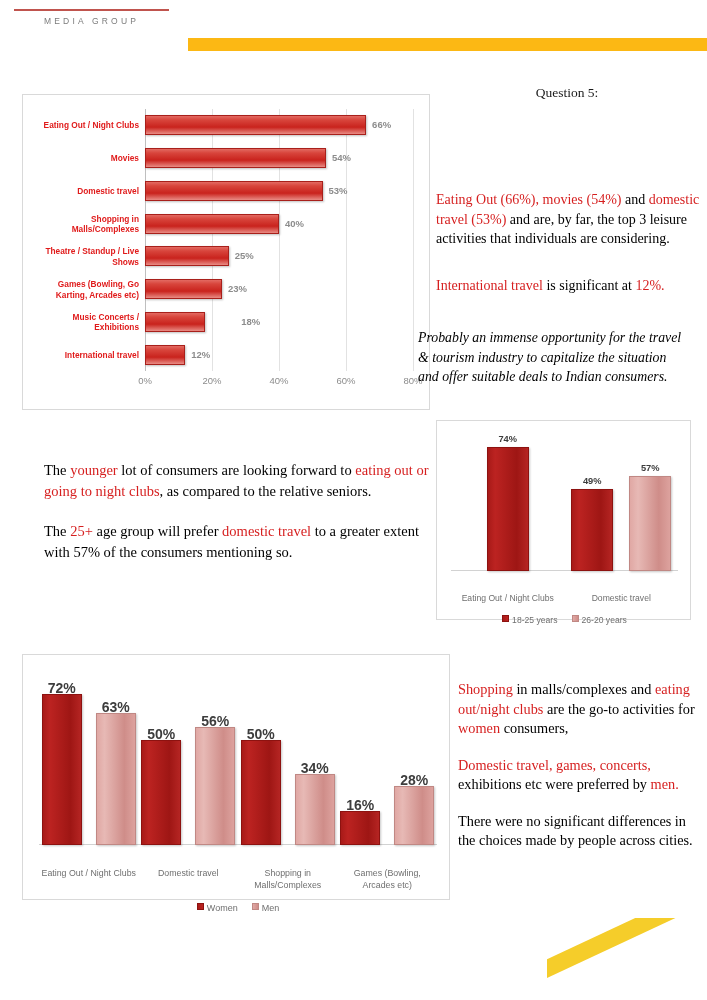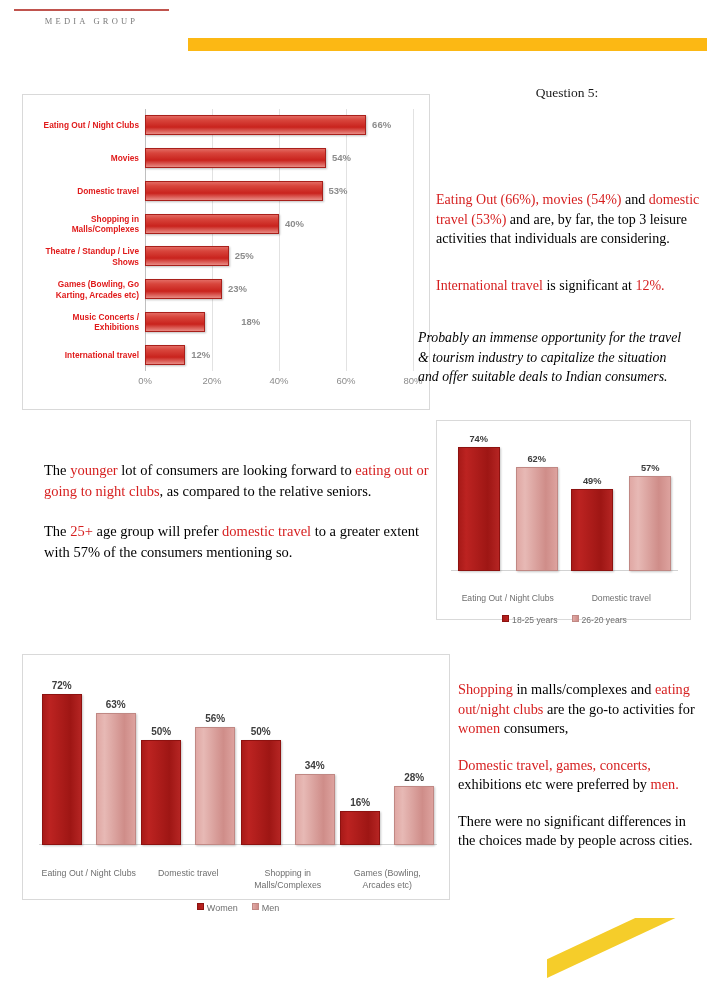--- a/index.html
+++ b/index.html
@@ -18,21 +18,21 @@
     font-family:"Liberation Sans", sans-serif;
     font-size:30px; letter-spacing:2px; color:#3b3b3b;
     font-weight:400; line-height:34px; position:relative;
   }
   #logo-dot {
     position:absolute; width:7px; height:7px; border-radius:50%;
     background:#c0392b; left:56px; top:12px;
   }
   #logo-rule { height:1.6px; background:#c0544e; width:155px; margin-top:1px; }
   #logo-sub {
-    font-family:Liberation Serif, serif;
+    font-family:Liberation Sans, sans-serif;
     font-size:8.5px; letter-spacing:3.2px; color:#7b7b7b;
     text-align:center; width:155px; margin-top:5px;
   }
   #header-bar {
     position:absolute; left:188px; top:38px; right:0; height:13px;
     background:#fcb814;
   }
 
   
   .chart-panel {
@@ -121,21 +121,21 @@
   .sw-light { background:linear-gradient(to right,#e0a8a4,#cf8d89); border:1px solid #c08884; }
 
   
   #chart2-panel .g-plot { left:14px; top:16px; right:12px; height:134px; }
   #chart2-panel .g-val  { font-size:9.3px; top:-13px; }
   #chart2-panel .g-cat  { font-size:8.6px; top:156px; line-height:11px; }
   #chart2-panel .g-legend { top:178px; font-size:8.6px; }
 
   
   #chart3-panel .g-plot { left:16px; top:22px; right:12px; height:168px; }
-  #chart3-panel .g-val  { font-size:10px; top:-14px; }
+  #chart3-panel .g-val  { font-size:14px; top:-14px; }
   #chart3-panel .g-cat  { font-size:8.8px; top:190px; line-height:12px; }
   #chart3-panel .g-legend { top:226px; font-size:9px; }
 
   
   #footer-stripe {
     position:absolute; right:0; bottom:0; width:160px; height:82px;
     overflow:hidden; pointer-events:none;
   }
   #footer-stripe .bar {
     position:absolute; width:230px; height:17px; background:#f5cd2a;
@@ -211,24 +211,20 @@
 <div id="insight3" class="textblock">Probably an immense opportunity for the travel &amp; tourism industry to capitalize the situation and offer suitable deals to Indian consumers.</div>
 
 <div id="chart2-panel" class="chart-panel">
   <div class="g-plot">
       <div class="g-base" style="bottom: 0px;"></div>
       <div class="g-group" style="left: 0px; width: 113.5px; height: 134px; gap: 16px;">
         <div class="g-bar dark" style="width: 42px; height: 123.95px;">
           <div class="fill" style="top: 0px;"></div>
           <div class="g-val">74%</div>
         </div>
-        <div class="g-bar light" style="width: 42px; height: 103.85px;">
-          <div class="fill" style="top: 0px;"></div>
-          <div class="g-val">62%</div>
-        </div>
       </div>
       <div class="g-cat" style="left: 0px; width: 113.5px;">Eating Out / Night Clubs</div>
       <div class="g-group" style="left: 113.5px; width: 113.5px; height: 134px; gap: 16px;">
         <div class="g-bar dark" style="width: 42px; height: 82.075px;">
           <div class="fill" style="top: 0px;"></div>
           <div class="g-val">49%</div>
         </div>
         <div class="g-bar light" style="width: 42px; height: 95.475px;">
           <div class="fill" style="top: 0px;"></div>
           <div class="g-val">57%</div>

